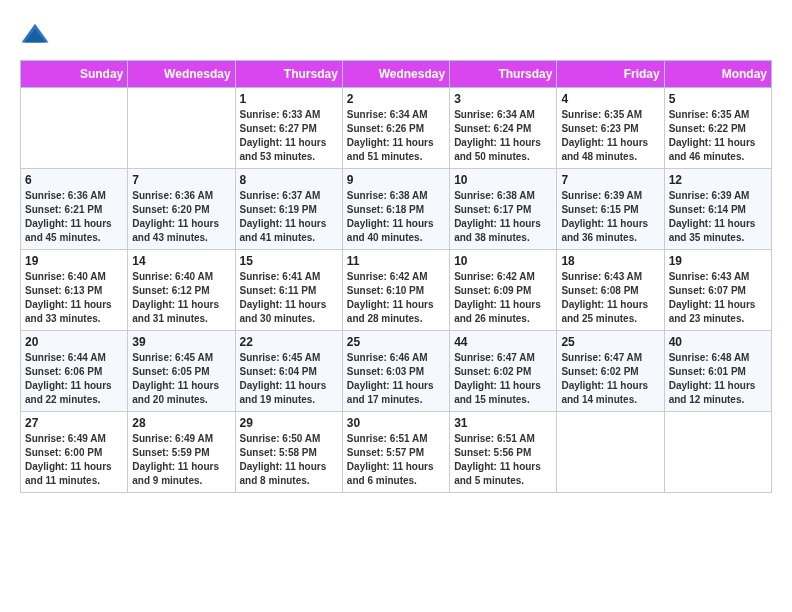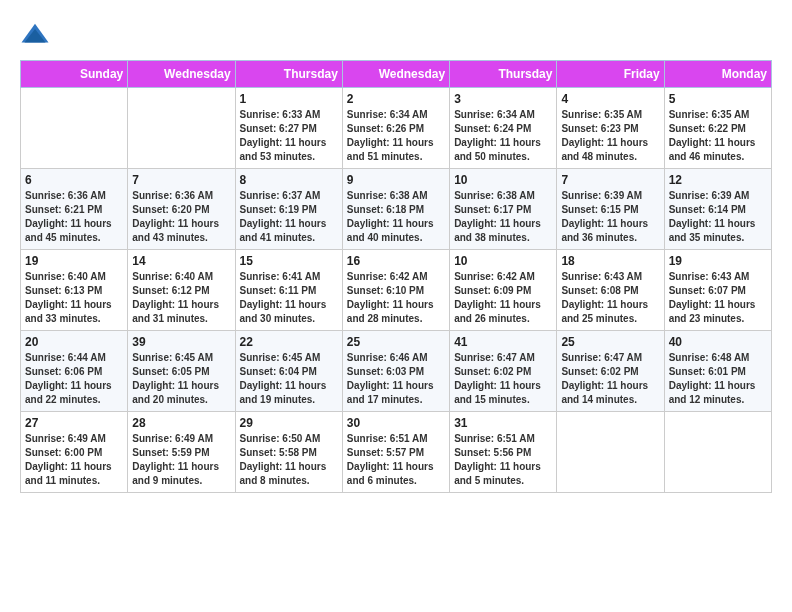--- a/index.html
+++ b/index.html
@@ -201,21 +201,21 @@
           Sunrise: 6:40 AM<br>Sunset: 6:12 PM<br>Daylight: 11 hours and 31 minutes.
         </div>
       </td>
         <td>
         <div class="day-number">15</div>
         <div class="day-info">
           Sunrise: 6:41 AM<br>Sunset: 6:11 PM<br>Daylight: 11 hours and 30 minutes.
         </div>
       </td>
         <td>
-        <div class="day-number">16</div>
+        <div class="day-number">11</div>
         <div class="day-info">
           Sunrise: 6:42 AM<br>Sunset: 6:10 PM<br>Daylight: 11 hours and 28 minutes.
         </div>
       </td>
         <td>
         <div class="day-number">10</div>
         <div class="day-info">
           Sunrise: 6:42 AM<br>Sunset: 6:09 PM<br>Daylight: 11 hours and 26 minutes.
         </div>
       </td>
@@ -251,21 +251,21 @@
           Sunrise: 6:45 AM<br>Sunset: 6:04 PM<br>Daylight: 11 hours and 19 minutes.
         </div>
       </td>
         <td>
         <div class="day-number">25</div>
         <div class="day-info">
           Sunrise: 6:46 AM<br>Sunset: 6:03 PM<br>Daylight: 11 hours and 17 minutes.
         </div>
       </td>
         <td>
-        <div class="day-number">41</div>
+        <div class="day-number">44</div>
         <div class="day-info">
           Sunrise: 6:47 AM<br>Sunset: 6:02 PM<br>Daylight: 11 hours and 15 minutes.
         </div>
       </td>
         <td>
         <div class="day-number">25</div>
         <div class="day-info">
           Sunrise: 6:47 AM<br>Sunset: 6:02 PM<br>Daylight: 11 hours and 14 minutes.
         </div>
       </td>

